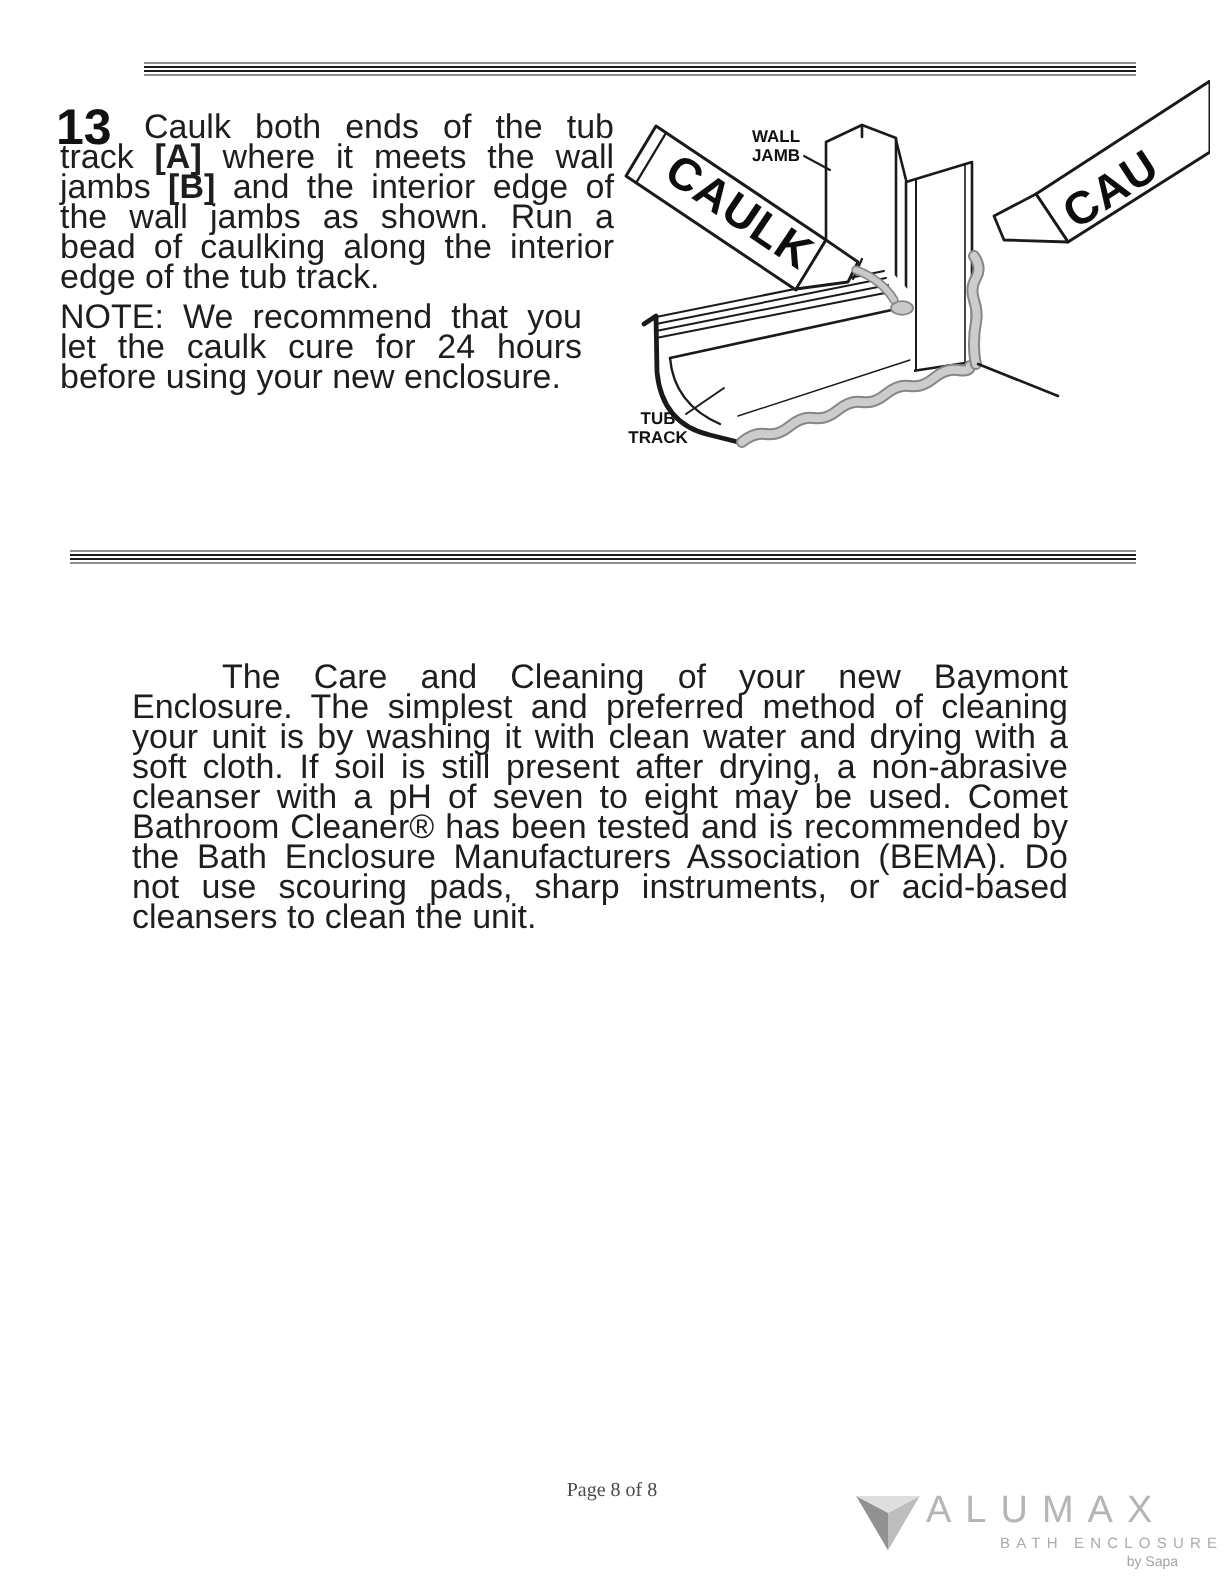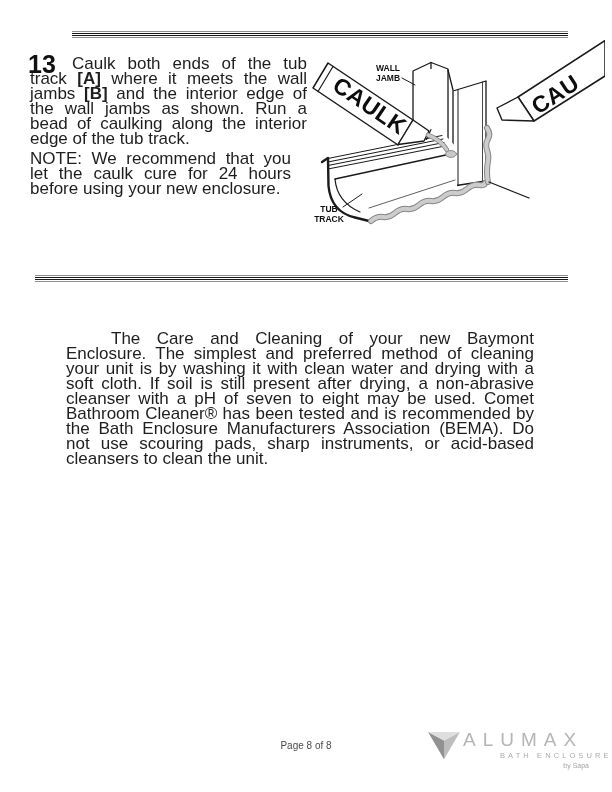--- a/index.html
+++ b/index.html
@@ -21,23 +21,23 @@
   .step-text .lead{text-indent:42px;margin:0;}
   .step-text .note{margin:5px 16px 0 0;}
   .step-text b{font-weight:bold;}
 
   .illustration{position:absolute;left:305px;top:40px;width:300px;height:200px;}
 
   .care{position:absolute;left:61px;top:326px;width:468px;margin:5px;font-size:17px;line-height:15px;
         text-align:justify;text-indent:45px;}
 
   .footer-page{position:absolute;left:50%;top:740px;transform:translateX(-50%);
-               font-size:10px;color:#4b4b4b;}
+               font-size:10px;color:#4b4b4b;font-family:Liberation Serif, serif;}
 
-  .logo{position:absolute;left:427px;top:729px;width:162px;height:42px;}
+  .logo{position:absolute;left:427px;top:745px;width:162px;height:42px;}
   .logo-mark{position:absolute;left:0;top:2px;width:34px;height:30px;}
   .logo-name{position:absolute;left:36px;top:0;font-size:19px;letter-spacing:7px;color:#b5b5b5;white-space:nowrap;}
   .logo-tag{position:absolute;left:37px;top:22px;font-size:7.5px;letter-spacing:3.1px;color:#ababab;white-space:nowrap;padding-left:36px;}
   .logo-by{position:absolute;right:0;top:33px;font-size:7px;color:#a3a3a3;}
 
   svg text{font-family:"Liberation Sans","DejaVu Sans",sans-serif;}
   .lbl{font-size:8.5px;font-weight:bold;fill:#111;}
   .tube-word{font-size:23px;font-weight:bold;fill:#0d0d0d;stroke:#fff;stroke-width:0.7;paint-order:stroke;letter-spacing:0.5px;}
 </style>
 </head>

